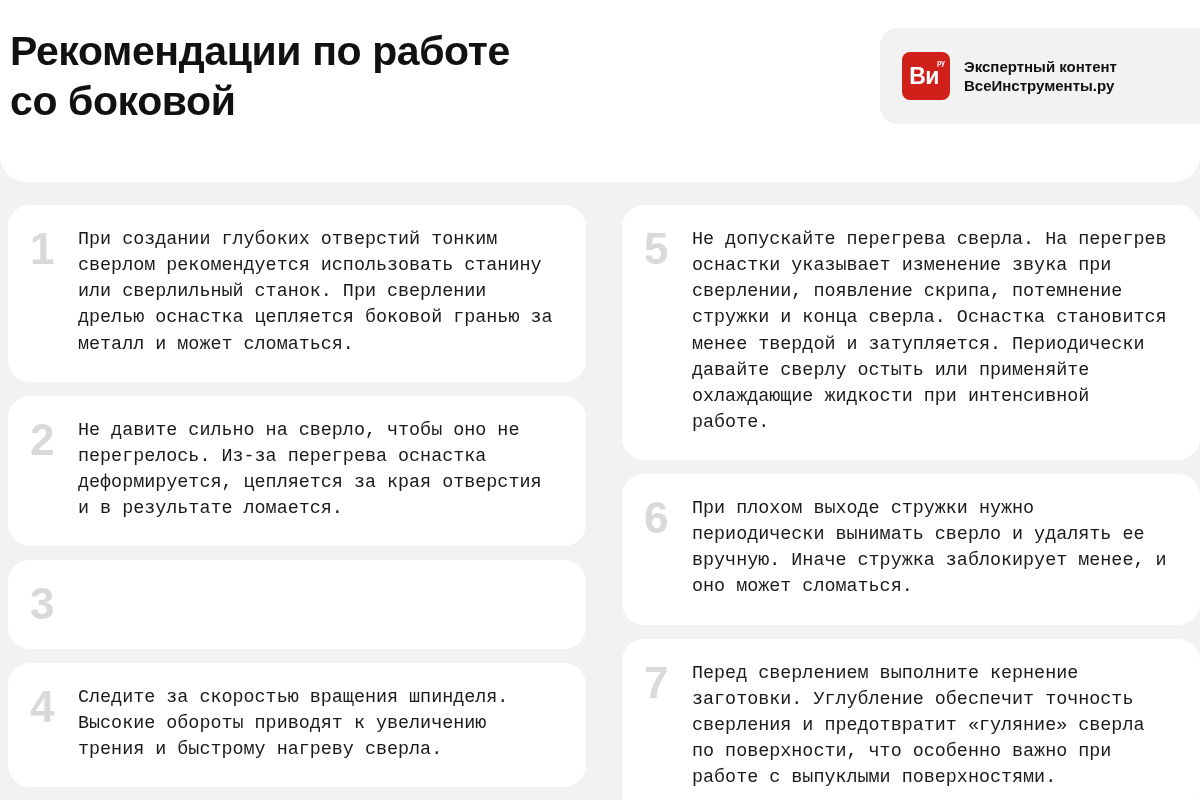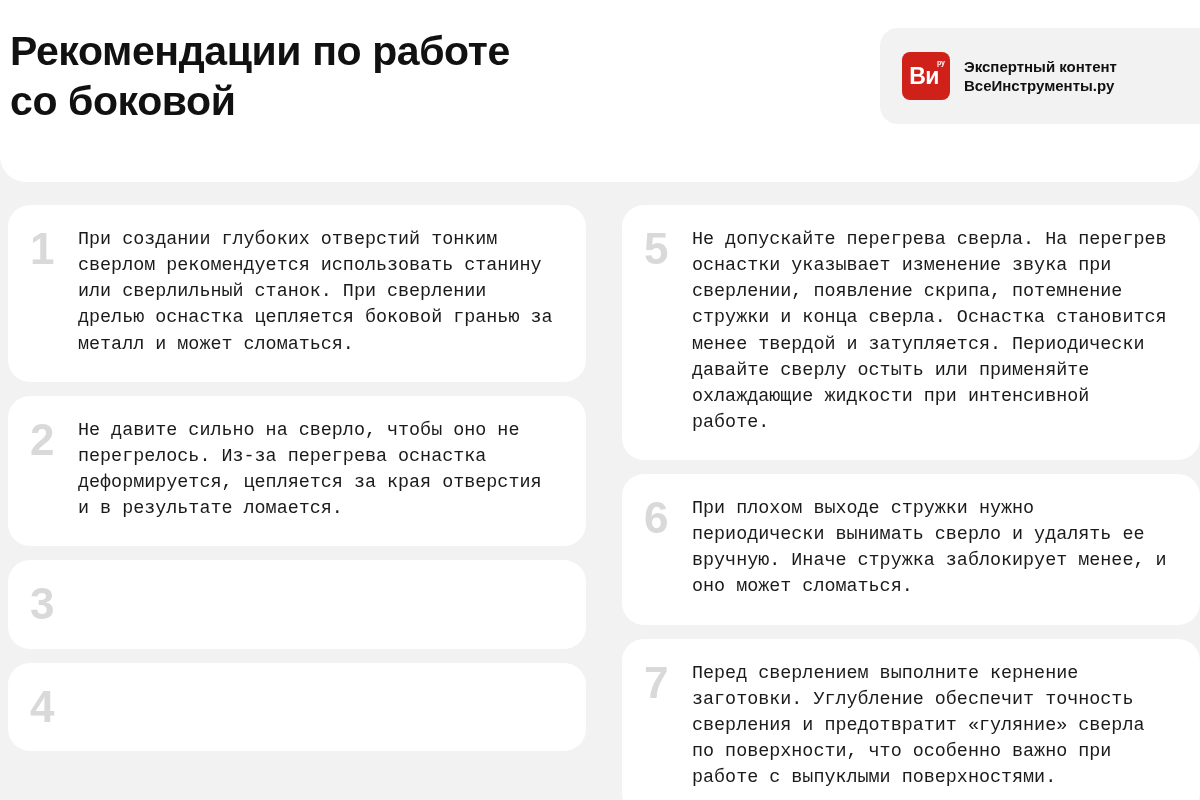--- a/index.html
+++ b/index.html
@@ -172,20 +172,21 @@
       <div class="num">2</div>
       <div class="txt">Не давите сильно на сверло, чтобы оно не перегрелось. Из-за перегрева оснастка деформируется, цепляется за края отверстия и в результате ломается.</div>
     </div>
 
     <div class="card">
       <div class="num">3</div>
     </div>
 
     <div class="card clipped">
       <div class="num">4</div>
+      <div class="txt">Следите за скоростью вращения шпинделя. Высокие обороты приводят к увеличению трения и быстрому нагреву сверла.</div>
     </div>
 
   </div>
 
   <div class="col col-right">
 
     <div class="card">
       <div class="num">5</div>
       <div class="txt">Не допускайте перегрева сверла. На перегрев оснастки указывает изменение звука при сверлении, появление скрипа, потемнение стружки и конца сверла. Оснастка становится менее твердой и затупляется. Периодически давайте сверлу остыть или применяйте охлаждающие жидкости при интенсивной работе.</div>
     </div>

